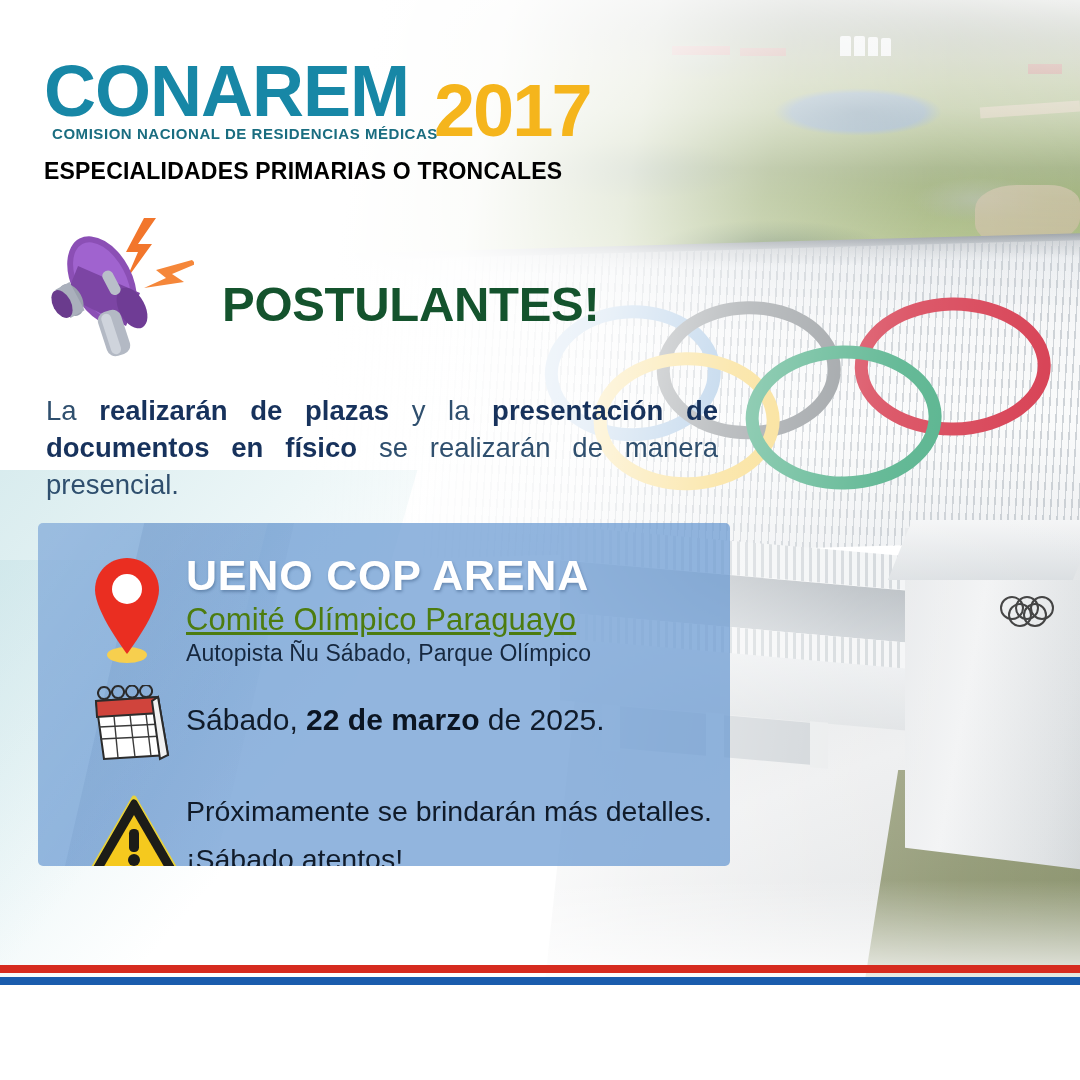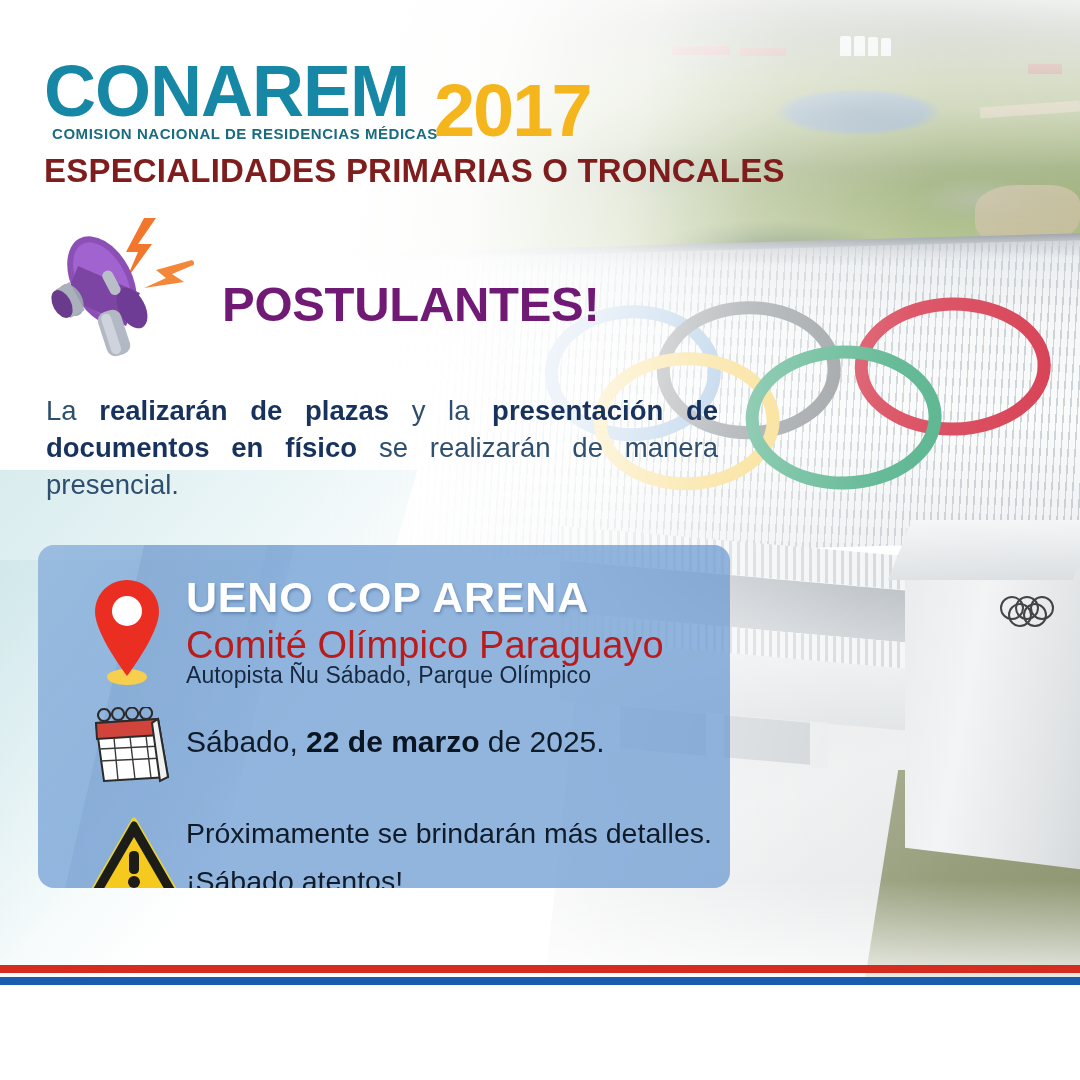--- a/index.html
+++ b/index.html
@@ -123,68 +123,68 @@
   }
   .brand-sub{
     font-size:15px;font-weight:bold;letter-spacing:.55px;color:#1a6d80;
     margin-top:1px;font-family:"Liberation Sans", sans-serif;margin-left:8px;
   }
   .brand-year{
     font-size:74px;font-weight:bold;color:#f5b51c;line-height:.9;
     margin-left:-4px;letter-spacing:-2px;position:relative;top:2px;
   }
   .brand-specs{
-    margin-top:10px;font-size:33px;font-weight:bold;letter-spacing:.2px;
-    color:#7f1d1d;font-family:"Liberation Sans", sans-serif;
+    margin-top:16px;font-size:23px;font-weight:bold;letter-spacing:.2px;
+    color:#000000;font-family:"Liberation Sans", sans-serif;
   }
 
   
   .attn{position:absolute;left:44px;top:200px;width:560px;height:160px;}
   .megaphone{position:absolute;left:0px;top:18px;width:150px;height:140px;}
   .attn-l1{
     position:absolute;left:178px;top:28px;font-size:35px;font-weight:bold;
     color:#111111;letter-spacing:.3px;
   }
   .attn-l2{
     position:absolute;left:178px;top:76px;font-size:49px;font-weight:bold;
-    color:#701a75;letter-spacing:-.3px;
+    color:#14532d;letter-spacing:-.3px;
   }
 
   
   .para{
     position:absolute;left:46px;top:393px;width:672px;
     font-size:27.5px;line-height:1.34;color:#2f4f6e;
     text-align:justify;text-align-last:left;
   }
   .para b{color:#17325c;font-weight:bold;}
 
   
   .card{
-    position:absolute;left:38px;top:545px;width:692px;height:343px;
+    position:absolute;left:38px;top:523px;width:692px;height:343px;
     background:rgba(104,152,209,.72);
-    border-radius:16px;overflow:hidden;
+    border-radius:5px;overflow:hidden;
   }
   .card-shade{
     position:absolute;left:-60px;top:-20px;width:240px;height:440px;
     background:linear-gradient(115deg, rgba(255,255,255,.16) 0%, rgba(255,255,255,0) 75%);
     transform:skewX(-14deg);
   }
   .card-shade2{
     position:absolute;left:60px;top:-30px;width:150px;height:460px;
     background:linear-gradient(100deg, rgba(40,80,140,.10), rgba(40,80,140,0));
     transform:skewX(-13deg);
   }
 
   .pin{position:absolute;left:55px;top:33px;width:68px;height:110px;}
   .venue-name{
     position:absolute;left:148px;top:28px;font-size:43px;font-weight:bold;
     color:#ffffff;letter-spacing:.8px;text-shadow:1px 2px 3px rgba(30,60,100,.35);
   }
   .venue-sub{
-    position:absolute;left:148px;top:79px;font-size:38px;color:#b91c1c;letter-spacing:.1px;
+    position:absolute;left:148px;top:79px;font-size:31px;color:#4d7c0f;letter-spacing:.1px;text-decoration:underline;
   }
   .venue-addr{
     position:absolute;left:148px;top:117px;font-size:23px;color:#16283f;letter-spacing:.1px;
   }
 
   .cal{position:absolute;left:52px;top:162px;width:86px;height:78px;}
   .date-line{
     position:absolute;left:148px;top:180px;font-size:30px;color:#101b2a;
   }
   .date-line b{font-weight:bold;color:#0b1522;}

